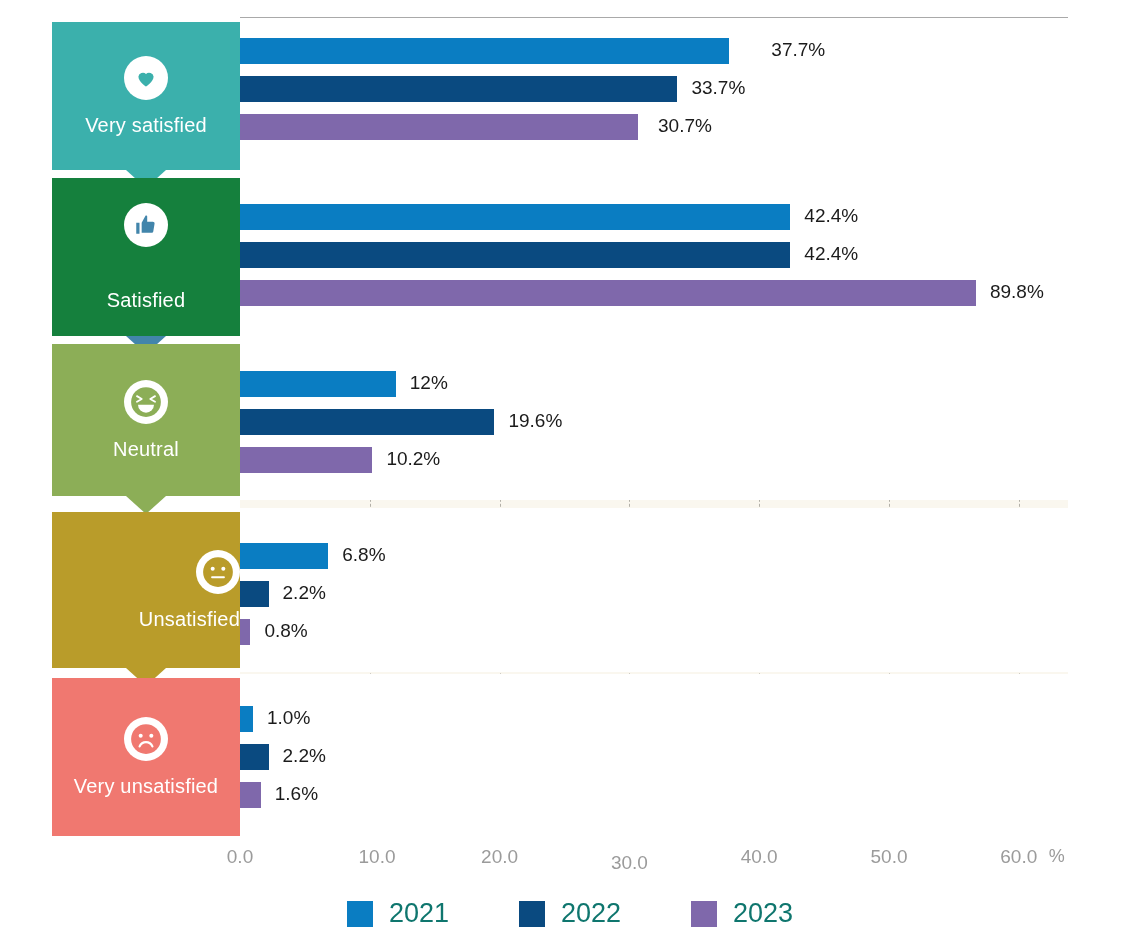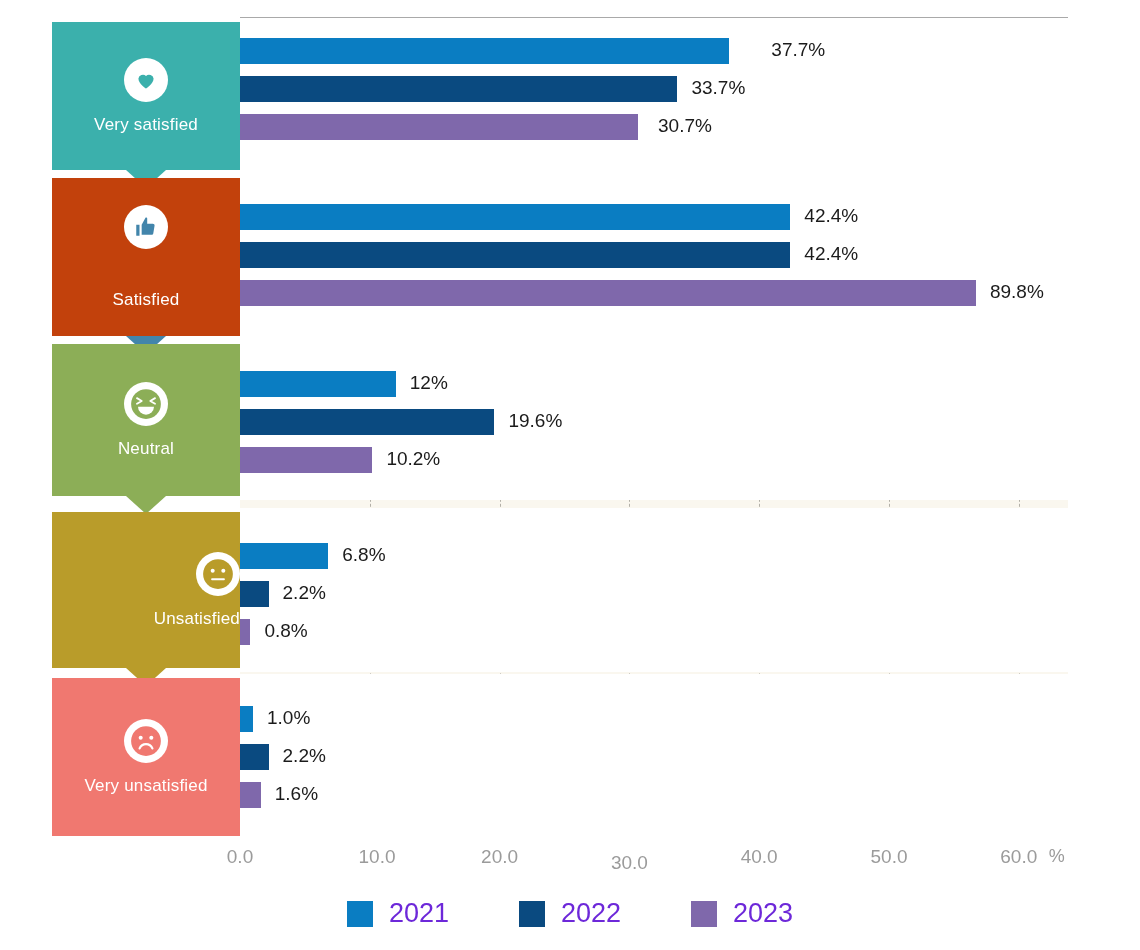--- a/index.html
+++ b/index.html
@@ -57,21 +57,21 @@
     box-sizing:border-box;
   }
   .cat-icon{
     width:44px;height:44px;
     border-radius:50%;
     background:#ffffff;
     display:flex;align-items:center;justify-content:center;
     margin-bottom:14px;
   }
   .cat-label{
-    font-size:17px;
+    font-size:20px;
     letter-spacing:.2px;
     text-align:center;
     line-height:1.1;
   }
   .cat-arrow{
     position:absolute;
     left:126px;
     width:0;height:0;
     border-left:20px solid transparent;
     border-right:20px solid transparent;
@@ -112,21 +112,21 @@
     position:absolute;
     left:0; top:898px;
     width:1140px;
     display:flex;
     justify-content:center;
     align-items:center;
     gap:70px;
   }
   .legend-item{display:flex;align-items:center;gap:16px;}
   .legend-swatch{width:26px;height:26px;}
-  .legend-text{font-size:27px;color:#6d28d9;}
+  .legend-text{font-size:27px;color:#0f766e;}
 </style>
 </head>
 <body>
 
 <div class="plot-bg"></div>
 <div class="plot-topline"></div>
 <div class="plot-baseline"></div>
 <div id="gridlines">
     <div class="gridline" style="left: 369.8px;"></div>
     <div class="gridline" style="left: 499.6px;"></div>
@@ -147,21 +147,21 @@
 <div id="cat-panels" style="position: relative; z-index: 3;">
     <div class="cat-panel" style="top: 22px; height: 148px; background: rgb(59, 176, 172);">
       <div class="cat-icon">
         <svg width="26" height="26" viewBox="0 0 24 24">
           <path fill="#3bb0ac" d="M12 20s-7-4.6-7-9.3A4.2 4.2 0 0 1 12 8.2 4.2 4.2 0 0 1 19 10.7C19 15.4 12 20 12 20z"></path>
         </svg>
       </div>
       <div class="cat-label">Very satisfied</div>
     </div>
     <div class="cat-arrow" style="top: 170px; border-top: 18px solid rgb(59, 176, 172);"></div>
-    <div class="cat-panel" style="top: 178px; height: 158px; background: #c2410c; gap: 28px;">
+    <div class="cat-panel" style="top: 178px; height: 158px; background: #15803d; gap: 28px;">
       <div class="cat-icon">
         <svg width="26" height="26" viewBox="0 0 24 24">
           <path fill="#4285ab" d="M3 10h3v10H3zM8 10l3.4-6.4c.4-.8 1.7-.5 1.7.5V9h5.2c1 0 1.8.9 1.6 1.9l-1.2 7c-.1.7-.8 1.2-1.5 1.2H8z"></path>
         </svg>
       </div>
       <div class="cat-label">Satisfied</div>
     </div>
     <div class="cat-arrow" style="top: 336px; border-top: 18px solid rgb(66, 133, 171);"></div>
     <div class="cat-panel" style="top: 344px; height: 152px; background: rgb(140, 174, 87);">
       <div class="cat-icon">

